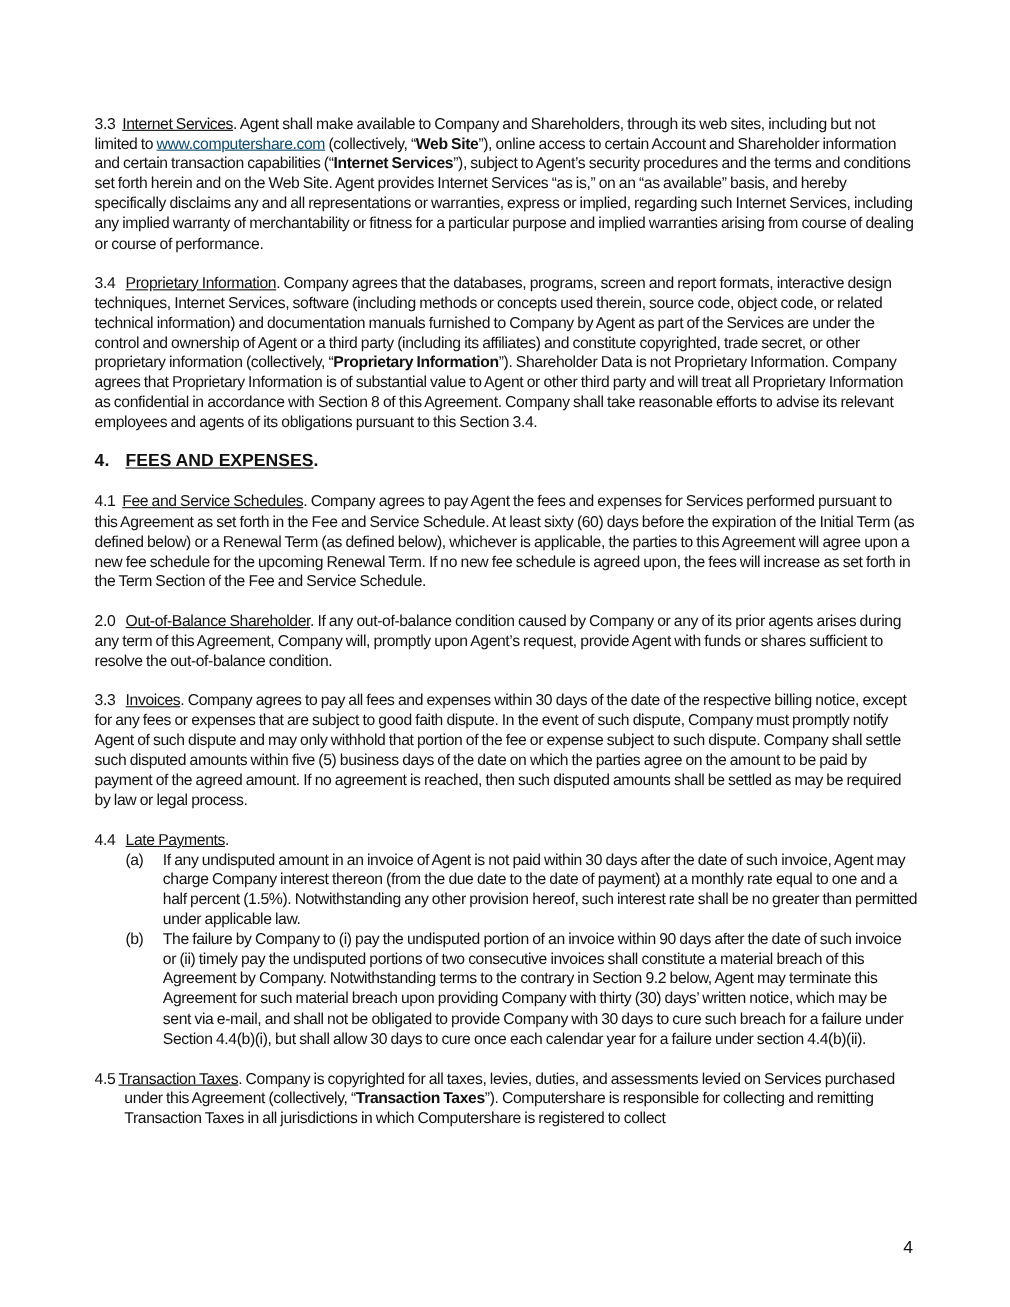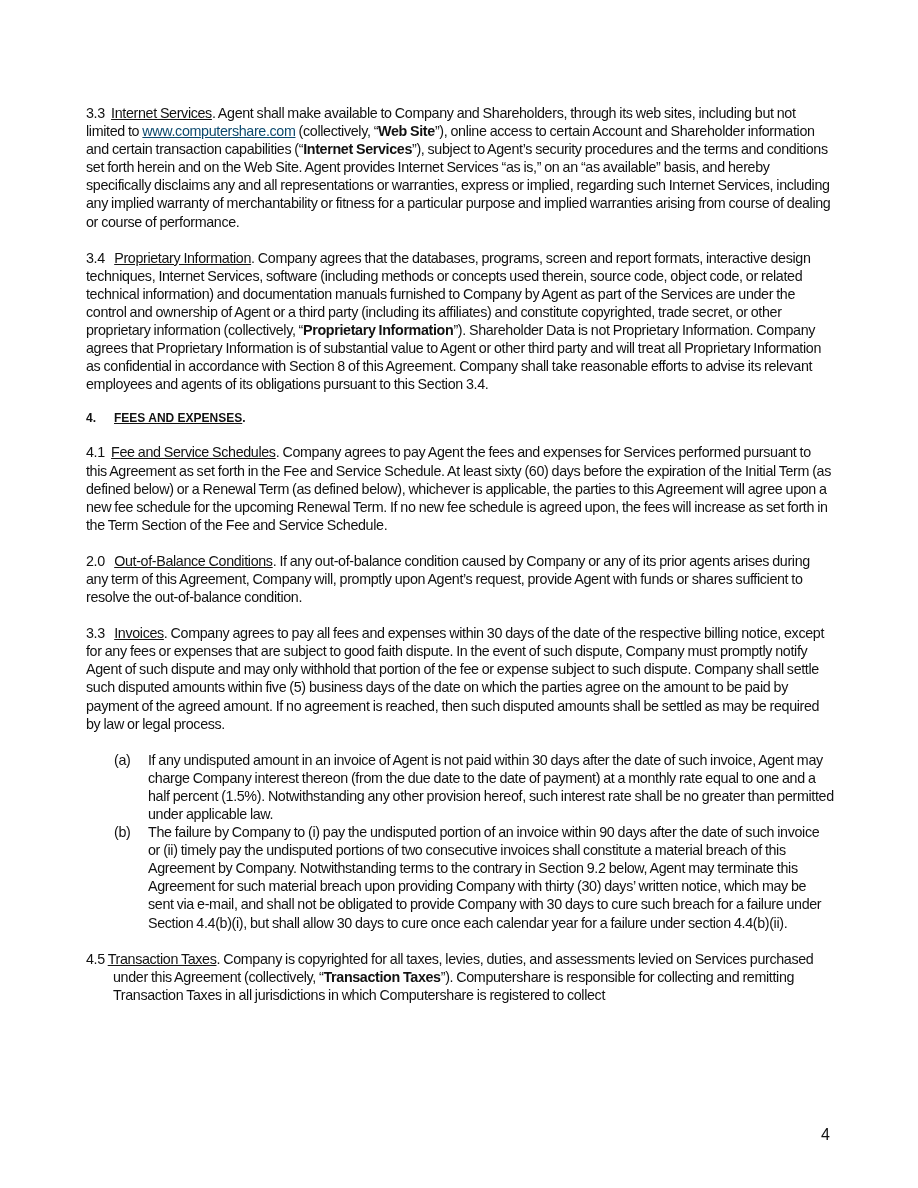--- a/index.html
+++ b/index.html
@@ -3,21 +3,21 @@
 <meta charset="utf-8">
 <style>
   html, body { margin:0; padding:0; background:#ffffff; }
   body { width:918px; height:1188px; position:relative; overflow:hidden;
          font-family:"Liberation Sans Narrow","Liberation Sans",sans-serif; color:#111; }
   .page { position:absolute; left:86px; top:104px; width:748px; }
   .para { font-size:14.3px; line-height:18.1px; margin:0 0 18px 0; letter-spacing:-0.35px; word-spacing:-0.5px; }
   .u { text-decoration:underline; }
   .b { font-weight:bold;margin-top:24px; }
   .link { color:#0c4a6e; text-decoration:underline; }
-  .heading { font-size:12px; font-weight:bold; margin:0 0 18px 0; }
+  .heading { font-size:16px; font-weight:bold; margin:0 0 18px 0; }
   .heading .num { display:inline-block; width:28px; }
   .sub { display:flex; font-size:14.3px; line-height:18.1px; letter-spacing:-0.35px; word-spacing:-0.5px; }
   .sub .lbl { width:34px; flex:none; padding-left:28px; }
   .sub .txt { flex:1; }
   .hang { padding-left:27px; text-indent:-27px; }
   .pagenum { position:absolute; right:88px; top:1126px; font-size:16px; font-family:"Liberation Sans",sans-serif; }
 </style>
 </head>
 <body>
 
@@ -37,29 +37,33 @@
     <span class="num">4.</span><span class="u">FEES AND EXPENSES</span><span>.</span>
   </div>
 
   <p class="para">
     <span>4.1</span>&nbsp;
     <span class="u">Fee and Service Schedules</span><span>.  Company agrees to pay Agent the fees and expenses for Services performed pursuant to this Agreement as set forth in the Fee and Service Schedule.  At least sixty (60) days before the expiration of the Initial Term (as defined below) or a Renewal Term (as defined below), whichever is applicable, the parties to this Agreement will agree upon a new fee schedule for the upcoming Renewal Term.  If no new fee schedule is agreed upon, the fees will increase as set forth in the Term Section of the Fee and Service Schedule.</span>
   </p>
 
   <p class="para">
     <span>2.0</span>&nbsp;&nbsp;
-    <span class="u">Out-of-Balance Conditions</span><span>.  If any out-of-balance condition caused by Company or any of its prior agents arises during any term of this Agreement, Company will, promptly upon Agent’s request, provide Agent with funds or shares sufficient to resolve the out-of-balance condition.</span>
+    <span class="u">Out-of-Balance Shareholder</span><span>.  If any out-of-balance condition caused by Company or any of its prior agents arises during any term of this Agreement, Company will, promptly upon Agent’s request, provide Agent with funds or shares sufficient to resolve the out-of-balance condition.</span>
   </p>
 
   <p class="para">
     <span>3.3</span>&nbsp;&nbsp;
     <span class="u">Invoices</span><span>.  Company agrees to pay all fees and expenses within 30 days of the date of the respective billing notice, except for any fees or expenses that are subject to good faith dispute.  In the event of such dispute, Company must promptly notify Agent of such dispute and may only withhold that portion of the fee or expense subject to such dispute.  Company shall settle such disputed amounts within five (5) business days of the date on which the parties agree on the amount to be paid by payment of the agreed amount.  If no agreement is reached, then such disputed amounts shall be settled as may be required by law or legal process.</span>
   </p>
 
   <div style="margin-bottom:18px;">
+    <div class="para" style="margin:0;">
+      <span>4.4</span>&nbsp;&nbsp;
+      <span class="u">Late Payments</span><span>.</span>
+    </div>
     <div class="sub">
       <span class="lbl">(a)</span>
       <span class="txt">If any undisputed amount in an invoice of Agent is not paid within 30 days after the date of such invoice, Agent may charge Company interest thereon (from the due date to the date of payment) at a monthly rate equal to one and a half percent (1.5%).  Notwithstanding any other provision hereof, such interest rate shall be no greater than permitted under applicable law.</span>
     </div>
     <div class="sub">
       <span class="lbl">(b)</span>
       <span class="txt">The failure by Company to (i) pay the undisputed portion of an invoice within 90 days after the date of such invoice or (ii) timely pay the undisputed portions of two consecutive invoices shall constitute a material breach of this Agreement by Company.  Notwithstanding terms to the contrary in Section 9.2 below, Agent may terminate this Agreement for such material breach upon providing Company with thirty (30) days’ written notice, which may be sent via e-mail, and shall not be obligated to provide Company with 30 days to cure such breach for a failure under Section 4.4(b)(i), but shall allow 30 days to cure once each calendar year for a failure under section 4.4(b)(ii).</span>
     </div>
   </div>
 

